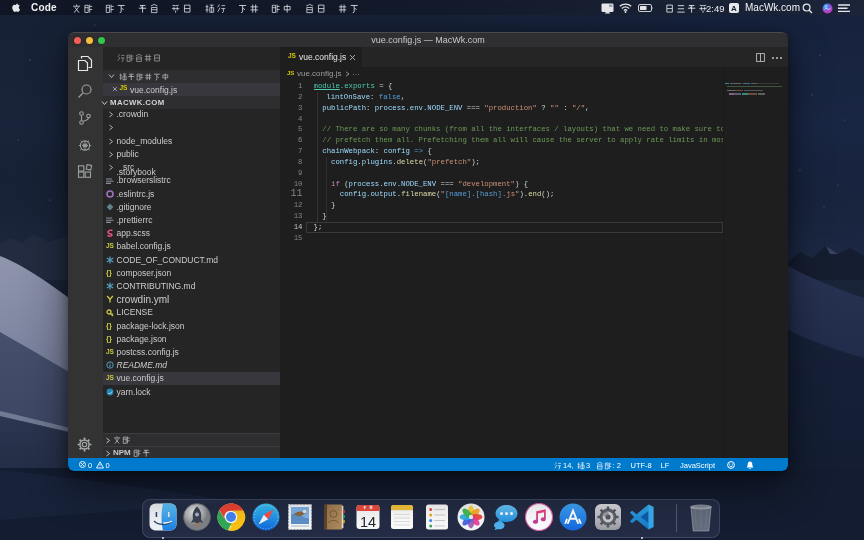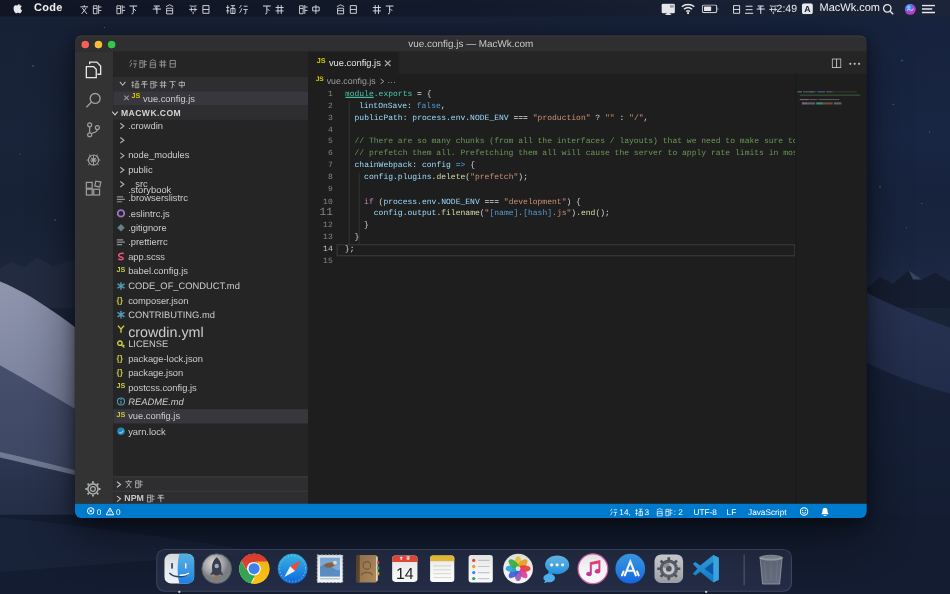--- a/index.html
+++ b/index.html
@@ -513,21 +513,21 @@
 <div class="abs" style="left:48.5px;top:222.5px;font-size:8.5px;color:#cccccc;white-space:nowrap;">CODE_OF_CONDUCT.md</div>
 <div class="abs" style="left:38px;top:235.99999999999997px;font-size:7.5px;font-weight:bold;color:#cbcb41;">{}</div>
 <div class="abs" style="left:48.5px;top:235.7px;font-size:8.5px;color:#cccccc;white-space:nowrap;">composer.json</div>
 <svg class="abs" style="left:38px;top:250.2px" width="8" height="8" viewBox="0 0 8 8">
         <path d="M4,0.5 V7.5 M0.8,2 L7.2,6 M7.2,2 L0.8,6" stroke="#519aba" stroke-width="1.3"></path>
       </svg>
 <div class="abs" style="left:48.5px;top:248.9px;font-size:8.5px;color:#cccccc;white-space:nowrap;">CONTRIBUTING.md</div>
 <svg class="abs" style="left:38px;top:263.4px" width="8" height="8" viewBox="0 0 8 8">
         <path d="M1.2,1 L4,4.2 M6.8,1 L4,4.2 V7.5" stroke="#cbcb41" stroke-width="1.3" fill="none"></path>
       </svg>
-<div class="abs" style="left:48.5px;top:262.1px;font-size:13px;color:#cccccc;white-space:nowrap;">crowdin.yml</div>
+<div class="abs" style="left:48.5px;top:262.1px;font-size:10px;color:#cccccc;white-space:nowrap;">crowdin.yml</div>
 <svg class="abs" style="left:38px;top:276.6px" width="8" height="8" viewBox="0 0 8 8">
         <circle cx="3" cy="3" r="2" fill="none" stroke="#cbcb41" stroke-width="1.3"></circle>
         <path d="M4.5,4.5 L7,7 M5.8,5.8 L7,4.6" stroke="#cbcb41" stroke-width="1.2"></path>
       </svg>
 <div class="abs" style="left:48.5px;top:275.3px;font-size:8.5px;color:#cccccc;white-space:nowrap;">LICENSE</div>
 <div class="abs" style="left:38px;top:288.8px;font-size:7.5px;font-weight:bold;color:#cbcb41;">{}</div>
 <div class="abs" style="left:48.5px;top:288.5px;font-size:8.5px;color:#cccccc;white-space:nowrap;">package-lock.json</div>
 <div class="abs" style="left:38px;top:302.0px;font-size:7.5px;font-weight:bold;color:#cbcb41;">{}</div>
 <div class="abs" style="left:48.5px;top:301.7px;font-size:8.5px;color:#cccccc;white-space:nowrap;">package.json</div>
 <div class="abs" style="left:38px;top:315.70000000000005px;font-size:6.5px;font-weight:bold;color:#cbcb41;">JS</div>

